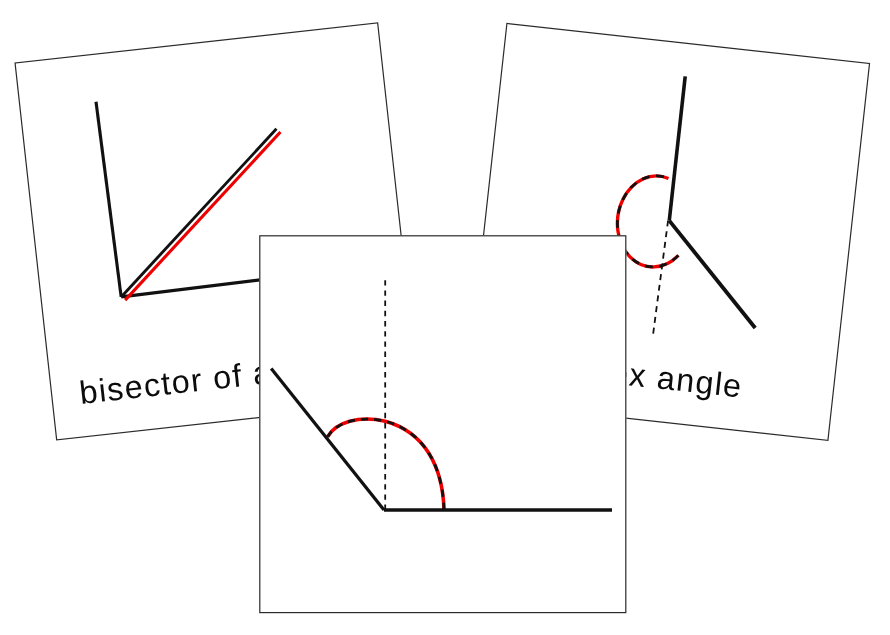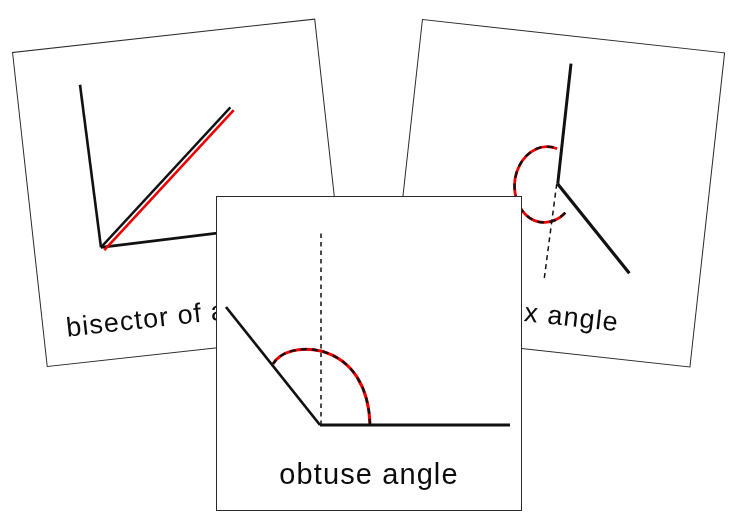--- a/index.html
+++ b/index.html
@@ -91,16 +91,15 @@
   </div>
 
   <div class="card card-obtuse">
     <svg width="304" height="313" viewBox="0 0 304 313">
       <line x1="104" y1="228" x2="104" y2="34" stroke="#111111" stroke-width="1.5" stroke-dasharray="4.5 4"></line>
       <path d="M 153 228 C 152 192 137 163 104 154 C 82 149 63 155 56 167" fill="none" stroke="#ee0000" stroke-width="3"></path>
       <path d="M 153 228 C 152 192 137 163 104 154 C 82 149 63 155 56 167" fill="none" stroke="#111111" stroke-width="2.3" stroke-dasharray="6 5"></path>
       <line x1="103" y1="228" x2="293" y2="228" stroke="#111111" stroke-width="3"></line>
       <line x1="103" y1="228" x2="9" y2="110" stroke="#111111" stroke-width="2.7"></line>
     </svg>
-    <div class="card-label">obtuse angle</div>
   </div>
 
 </div>
 
 </body></html>

